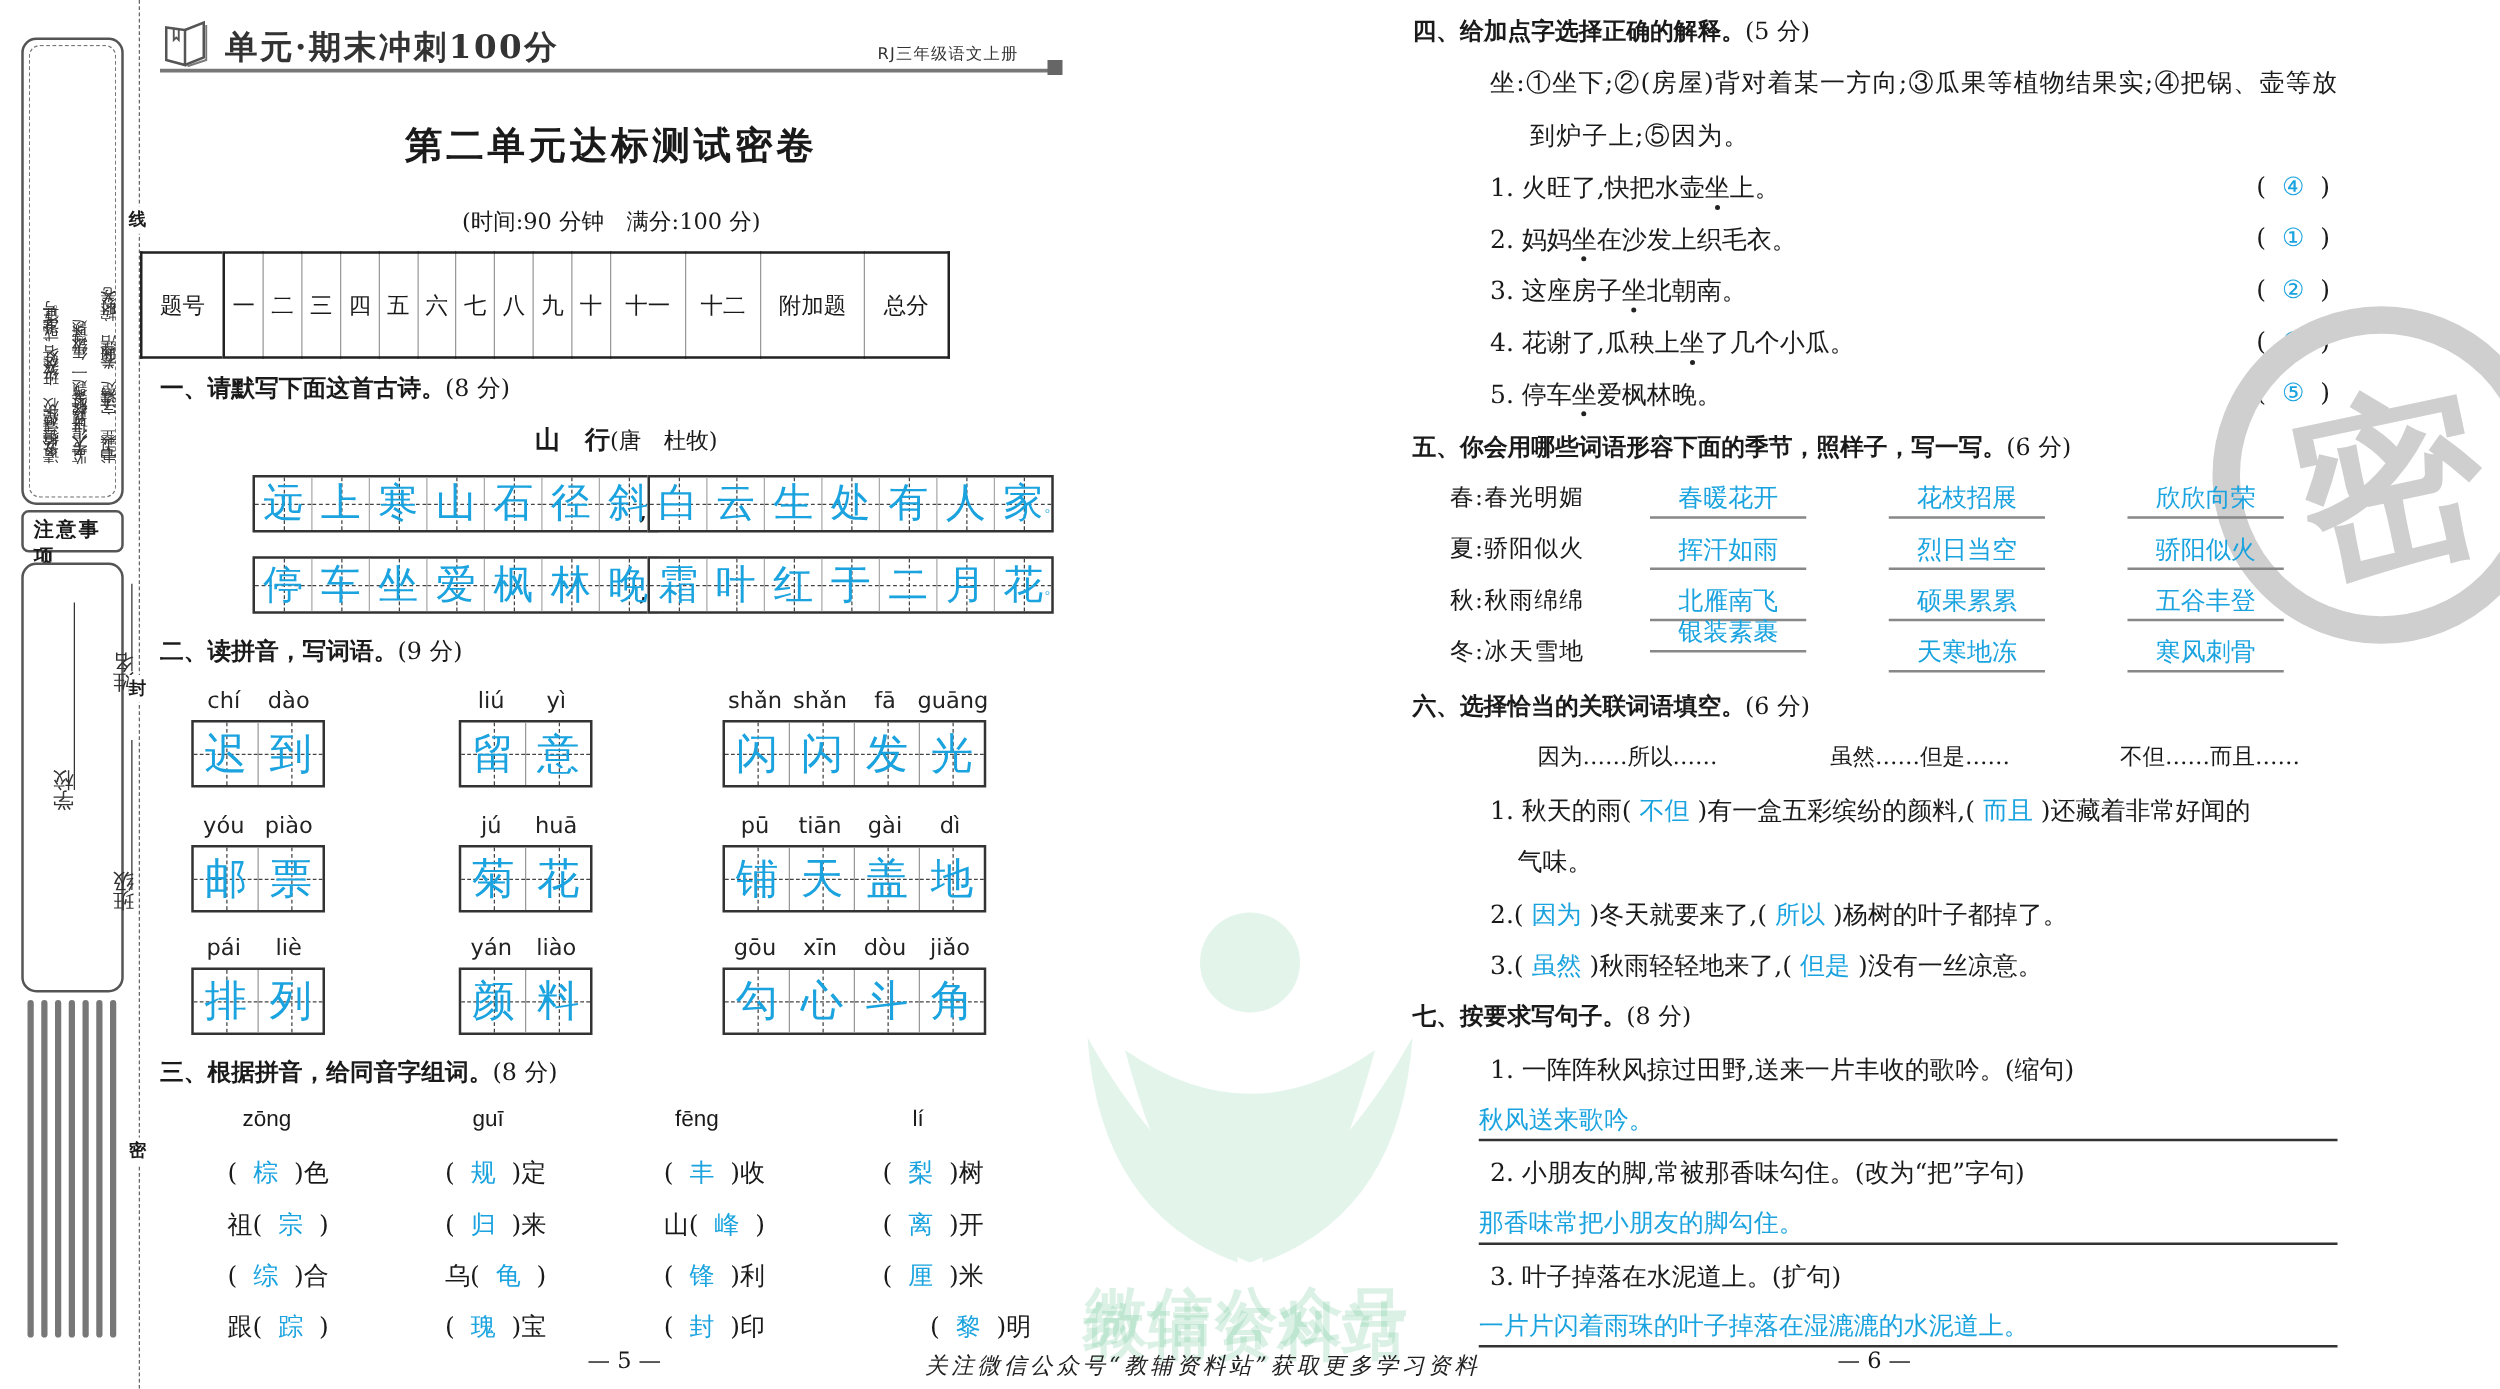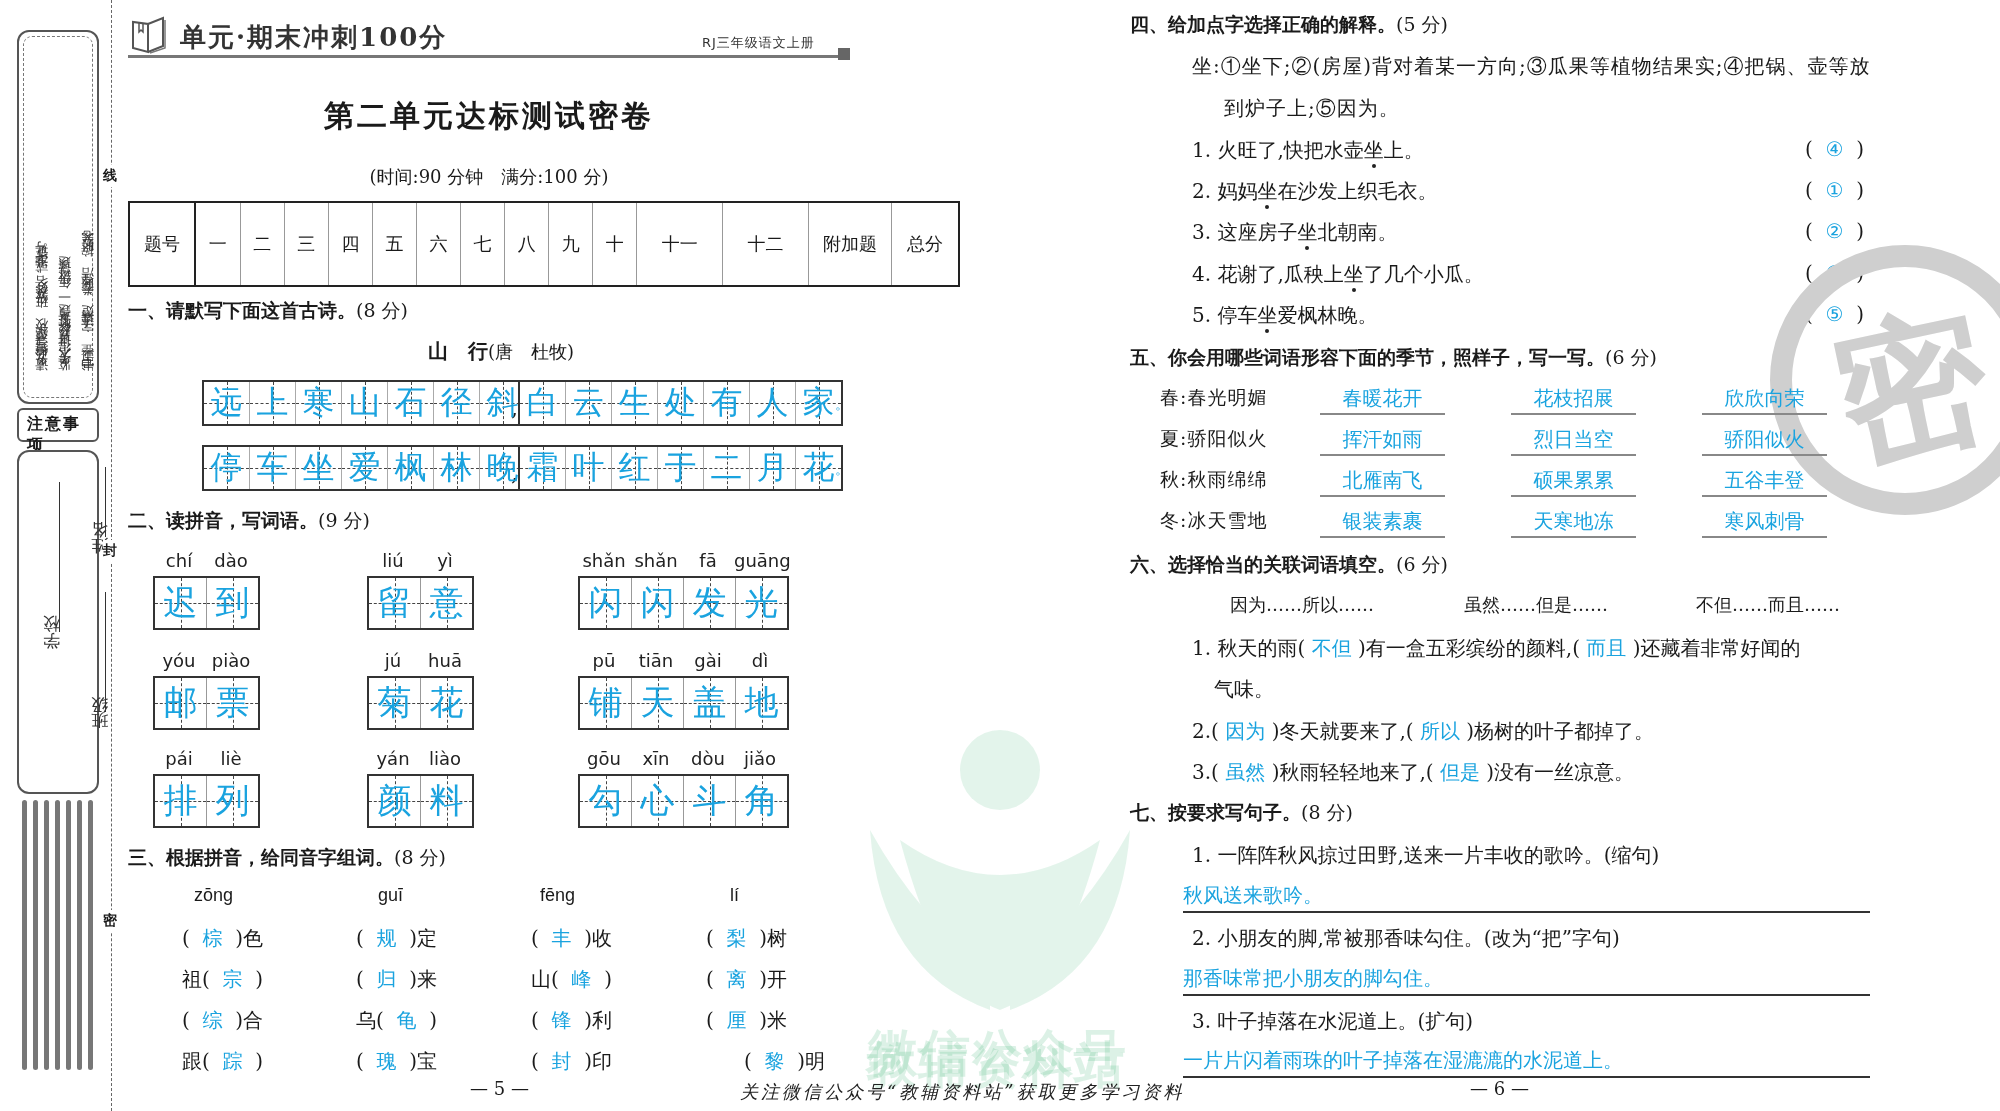--- a/index.html
+++ b/index.html
@@ -21,21 +21,21 @@
   .hdr-line{position:absolute;left:128px;top:55px;width:720px;height:3px;background:#777;}
   .hdr-end{position:absolute;left:838px;top:48px;width:12px;height:12px;background:#666;}
   .hdr-title{position:absolute;left:180px;top:20px;font-size:26px;font-weight:bold;letter-spacing:2px;color:#333;}
   .hdr-sub{position:absolute;left:702px;top:34px;font-size:13px;color:#333;letter-spacing:1px;
            font-family:"DejaVu Sans",sans-serif;}
   .book{position:absolute;left:130px;top:14px;width:40px;height:40px;}
   
   .page-title{position:absolute;left:128px;width:722px;top:96px;text-align:center;font-size:30px;font-weight:bold;letter-spacing:3px;}
   .time-line{position:absolute;left:128px;width:722px;top:165px;text-align:center;font-size:18px;}
   
-  table.score{position:absolute;left:128px;top:201px;width:832px;height:86px;border-collapse:collapse;
+  table.score{position:absolute;left:112px;top:201px;width:648px;height:86px;border-collapse:collapse;
               font-family:"DejaVu Sans",sans-serif;font-size:18px;}
   table.score td{border:1px solid #999;text-align:center;padding:0;height:42px;}
   table.score{border:2px solid #222;}
   table.score td:first-child{border-right:2px solid #222;width:64px;}
   
   .sec{position:absolute;font-family:"DejaVu Sans","Liberation Sans",sans-serif;font-weight:bold;font-size:19px;}
   .sec .pts{font-weight:normal;font-family:"DejaVu Serif",serif;}
   
   .grid{position:absolute;display:flex;border:2px solid #333;background:#fff;}
   .grid .cell{width:45px;height:42px;border-right:1px solid #aaa;position:relative;display:flex;align-items:center;justify-content:center;
@@ -482,21 +482,21 @@
 <div class="season-ans" style="left:1320px;top:426px;">挥汗如雨</div>
 <div class="season-ans" style="left:1511px;top:426px;">烈日当空</div>
 <div class="season-ans" style="left:1702px;top:426px;">骄阳似火</div>
 
 <div class="season-label" style="left:1160px;top:467px;">秋:秋雨绵绵</div>
 <div class="season-ans" style="left:1320px;top:467px;">北雁南飞</div>
 <div class="season-ans" style="left:1511px;top:467px;">硕果累累</div>
 <div class="season-ans" style="left:1702px;top:467px;">五谷丰登</div>
 
 <div class="season-label" style="left:1160px;top:508px;">冬:冰天雪地</div>
-<div class="season-ans" style="left:1320px;top:508px;">银装素裹</div>
+<div class="season-ans" style="left:1320px;top:492px;">银装素裹</div>
 <div class="season-ans" style="left:1511px;top:508px;">天寒地冻</div>
 <div class="season-ans" style="left:1702px;top:508px;">寒风刺骨</div>
 
 <div class="sec" style="left:1130px;top:552px;">
   <span>六、选择恰当的关联词语填空。</span><span class="pts">(6 分)</span>
 </div>
 <div class="line" style="left:1198px;top:593px;font-size:18px;">因为……所以……</div>
 <div class="line" style="left:1432px;top:593px;font-size:18px;">虽然……但是……</div>
 <div class="line" style="left:1664px;top:593px;font-size:18px;">不但……而且……</div>
 

